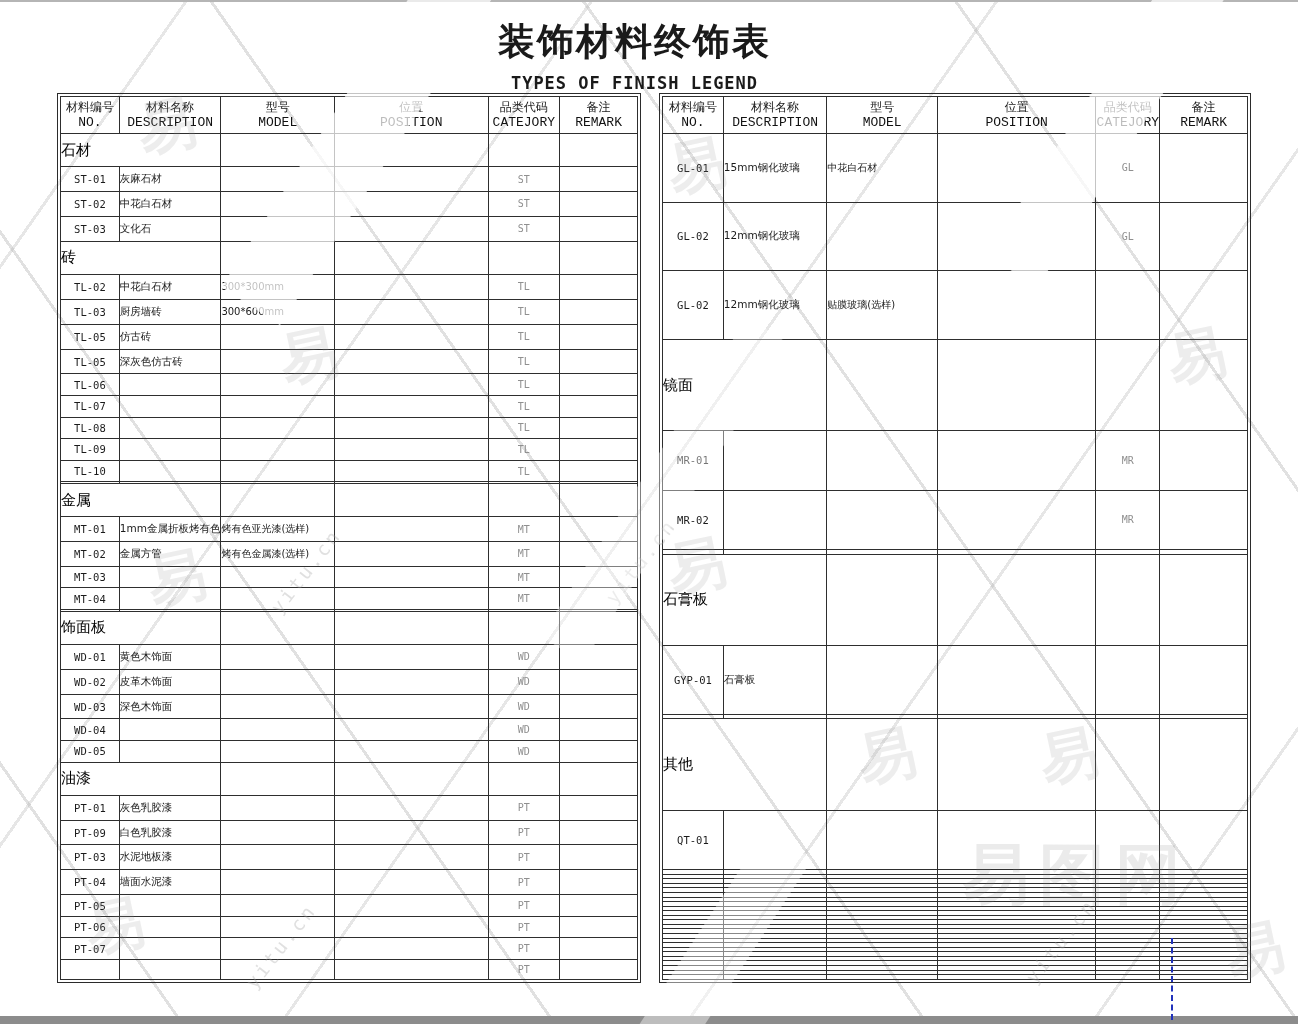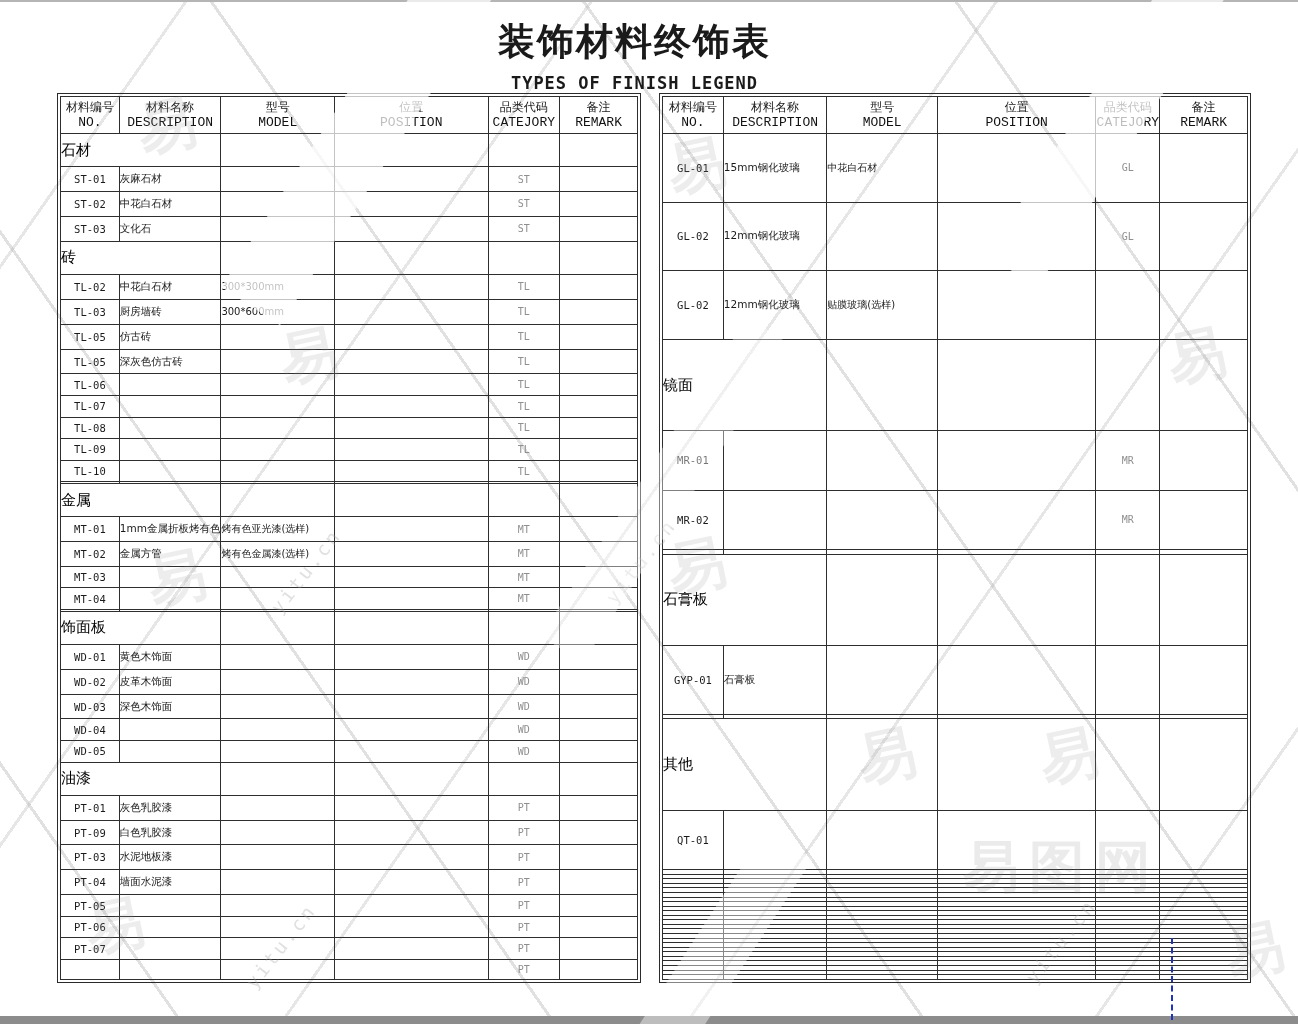--- a/index.html
+++ b/index.html
@@ -21,21 +21,21 @@
     transform:rotate(-12deg);
   }
   .wm-site{
     position:absolute;z-index:4;pointer-events:none;
     font-family:"DejaVu Sans Mono",monospace;font-size:19px;letter-spacing:3px;
     color:rgba(160,160,160,.32);transform:rotate(-52deg);
   }
   .wm-brand{
     position:absolute;z-index:4;pointer-events:none;
     left:963px;top:830px;width:300px;
-    font-size:56px;font-weight:bold;letter-spacing:10px;
+    font-size:66px;font-weight:bold;letter-spacing:10px;
     color:rgba(130,130,130,.16);
   }
   .wm-streak{
     position:absolute;z-index:5;pointer-events:none;
     background:rgba(255,255,255,.72);
   }
   
   .sheet-topline{position:absolute;top:0;left:0;width:100%;height:2px;background:#b5b5b5;z-index:2;}
   .bottom-bar{position:absolute;left:0;top:1016px;width:100%;height:8px;background:#8c8c8c;z-index:2;}
   .accent-line{

